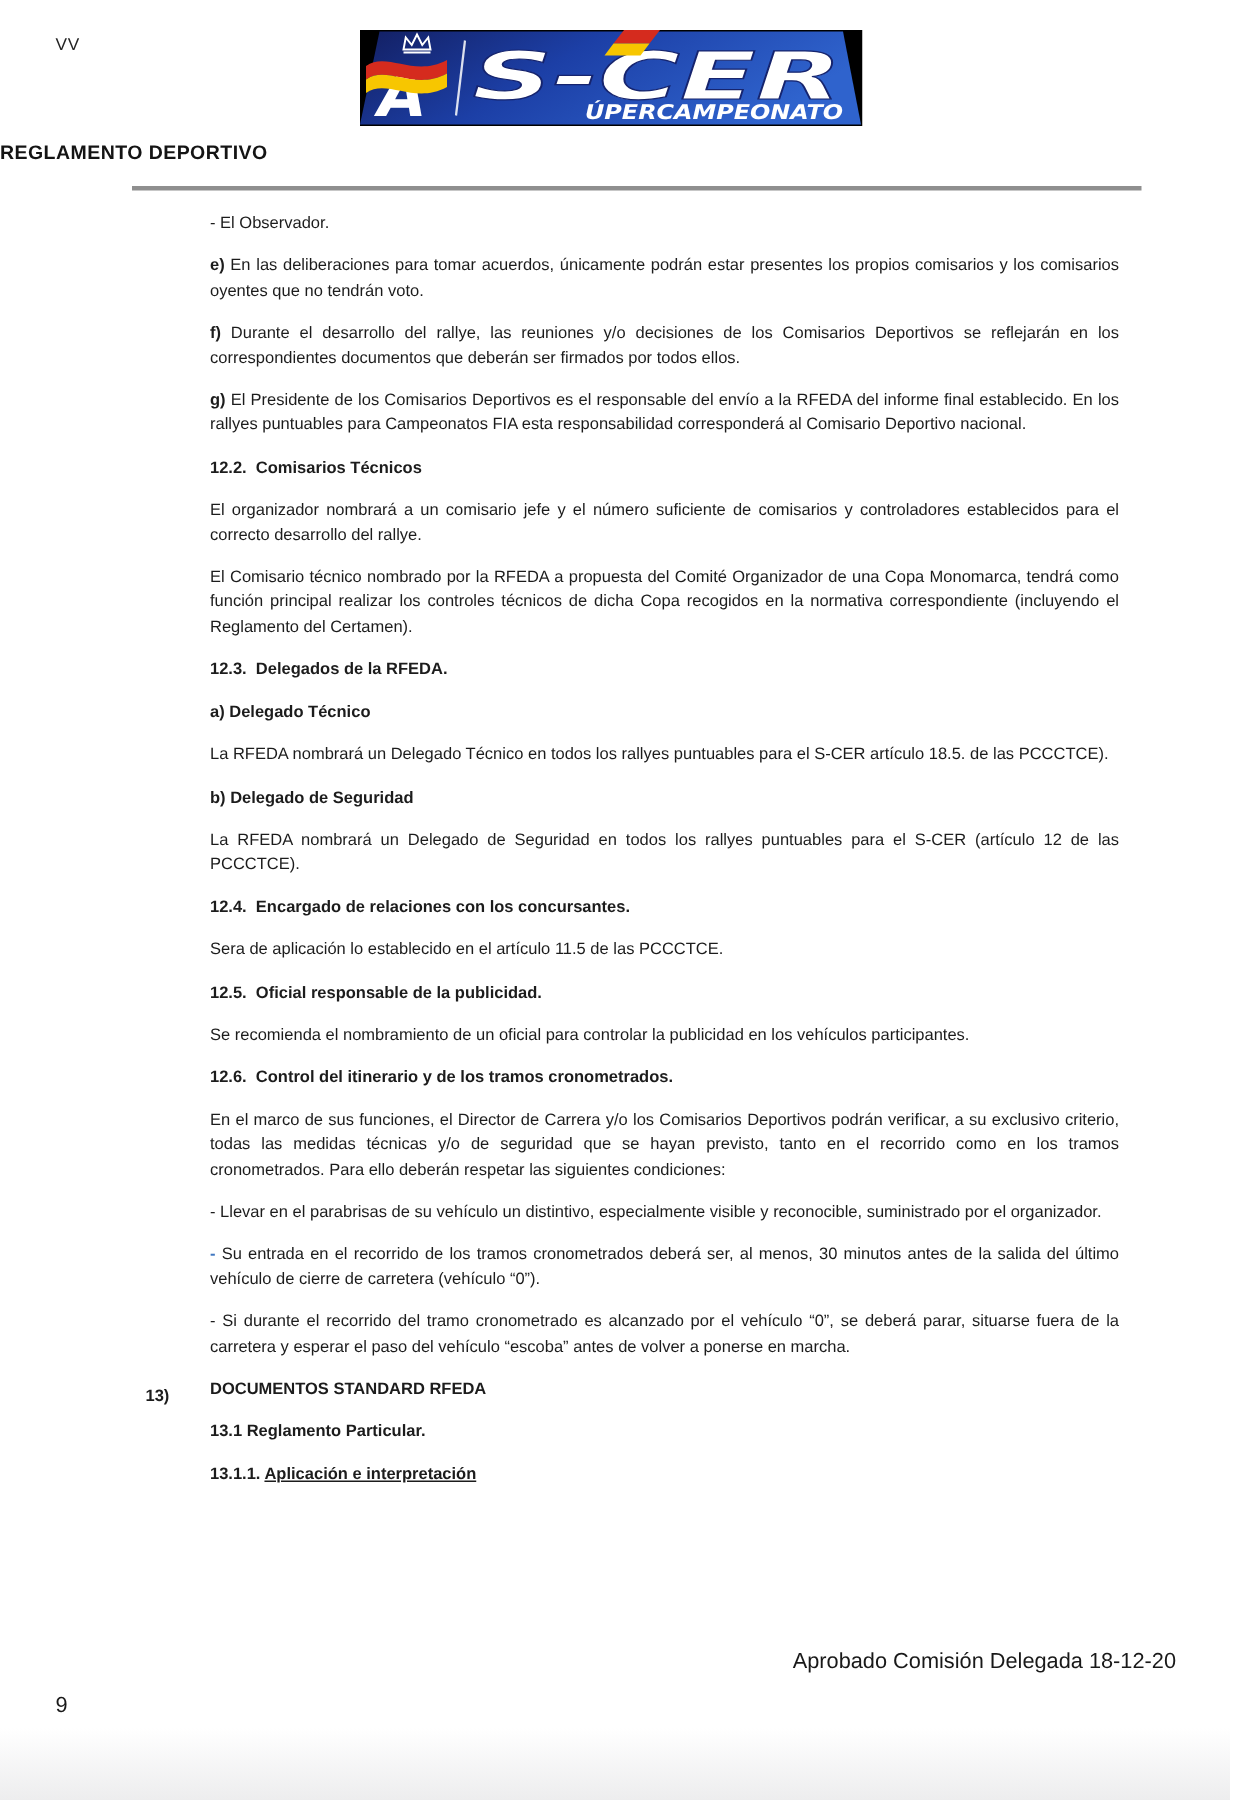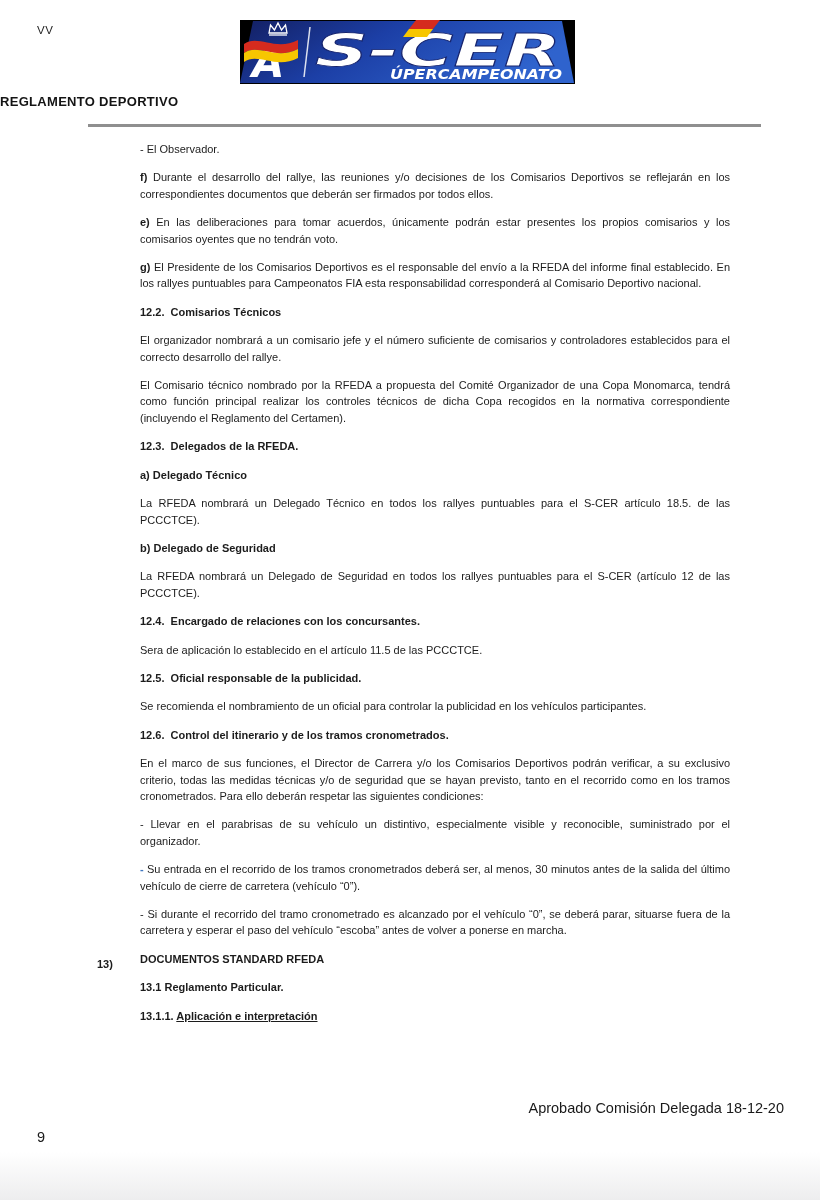--- a/index.html
+++ b/index.html
@@ -17,21 +17,21 @@
     font-size:13px; font-weight:bold; letter-spacing:0.3px; color:#141414;
   }
   .header-rule {
     position:absolute; left:88px; top:124px; width:673px; height:2.5px;
     background:#8f8f8f; border:none;
   }
   .body-text {
     position:absolute; left:140px; top:141px; width:606px;
     font-size:11px; line-height:16.4px; text-align:justify;
   }
-  .blk { margin:0 16px 12px 0; position:relative; }
+  .blk { margin:0 0 12px 0; position:relative; }
   .heading { font-weight:bold; }
   .hang { position:absolute; left:-43px; top:5px; font-weight:bold; }
   .bold { font-weight:bold; }
   .underline { text-decoration:underline; }
   .accent-dash { font-weight:bold; }
   .footer-page { position:absolute; left:37px; top:1129px; font-size:14.5px; color:#191919; }
   .footer-approval { position:absolute; right:36px; top:1100px; font-size:14.5px; color:#191919; }
   .bottom-fade {
     position:absolute; left:0; bottom:0; width:100%; height:48px;
     background:linear-gradient(to bottom, rgba(238,238,238,0), #ededee);
@@ -84,22 +84,22 @@
       <text x="150" y="59" class="logo-sub-text" font-size="13.5" fill="#ffffff" textLength="172" lengthAdjust="spacingAndGlyphs">ÚPERCAMPEONATO</text>
     </svg>
   </div>
 
   <div class="doc-title">REGLAMENTO DEPORTIVO</div>
 
   <div class="header-rule"></div>
 
   <div class="body-text">
       <p class="blk"><span>- El Observador.</span></p>
+      <p class="blk"><span class="bold">e)</span><span> En las deliberaciones para tomar acuerdos, únicamente podrán estar presentes los propios comisarios y los comisarios oyentes que no tendrán voto.</span></p>
       <p class="blk"><span class="bold">f)</span><span>&nbsp;Durante el desarrollo del rallye, las reuniones y/o decisiones de los Comisarios Deportivos se reflejarán en los correspondientes documentos que deberán ser firmados por todos ellos.</span></p>
-      <p class="blk"><span class="bold">e)</span><span> En las deliberaciones para tomar acuerdos, únicamente podrán estar presentes los propios comisarios y los comisarios oyentes que no tendrán voto.</span></p>
       <p class="blk"><span class="bold">g)</span><span>&nbsp;El Presidente de los Comisarios Deportivos es el responsable del envío a la RFEDA del informe final establecido. En los rallyes puntuables para Campeonatos FIA esta responsabilidad corresponderá al Comisario Deportivo nacional.</span></p>
       <p class="blk heading"><span>12.2.&nbsp; Comisarios Técnicos</span></p>
       <p class="blk"><span>El organizador nombrará a un comisario jefe y el número suficiente de comisarios y controladores establecidos para el correcto desarrollo del rallye.</span></p>
       <p class="blk"><span>El Comisario técnico nombrado por la RFEDA a propuesta del Comité Organizador de una Copa Monomarca, tendrá como función principal realizar los controles técnicos de dicha Copa recogidos en la normativa correspondiente (incluyendo el Reglamento del Certamen).</span></p>
       <p class="blk heading"><span>12.3.&nbsp; Delegados de la RFEDA.</span></p>
       <p class="blk heading"><span>a) Delegado Técnico</span></p>
       <p class="blk"><span>La RFEDA nombrará un Delegado Técnico en todos los rallyes puntuables para el S-CER artículo 18.5. de las PCCCTCE).</span></p>
       <p class="blk heading"><span>b) Delegado de Seguridad</span></p>
       <p class="blk"><span>La RFEDA nombrará un Delegado de Seguridad en todos los rallyes puntuables para el S-CER (artículo 12 de las PCCCTCE).</span></p>
       <p class="blk heading"><span>12.4.&nbsp; Encargado de relaciones con los concursantes.</span></p>

